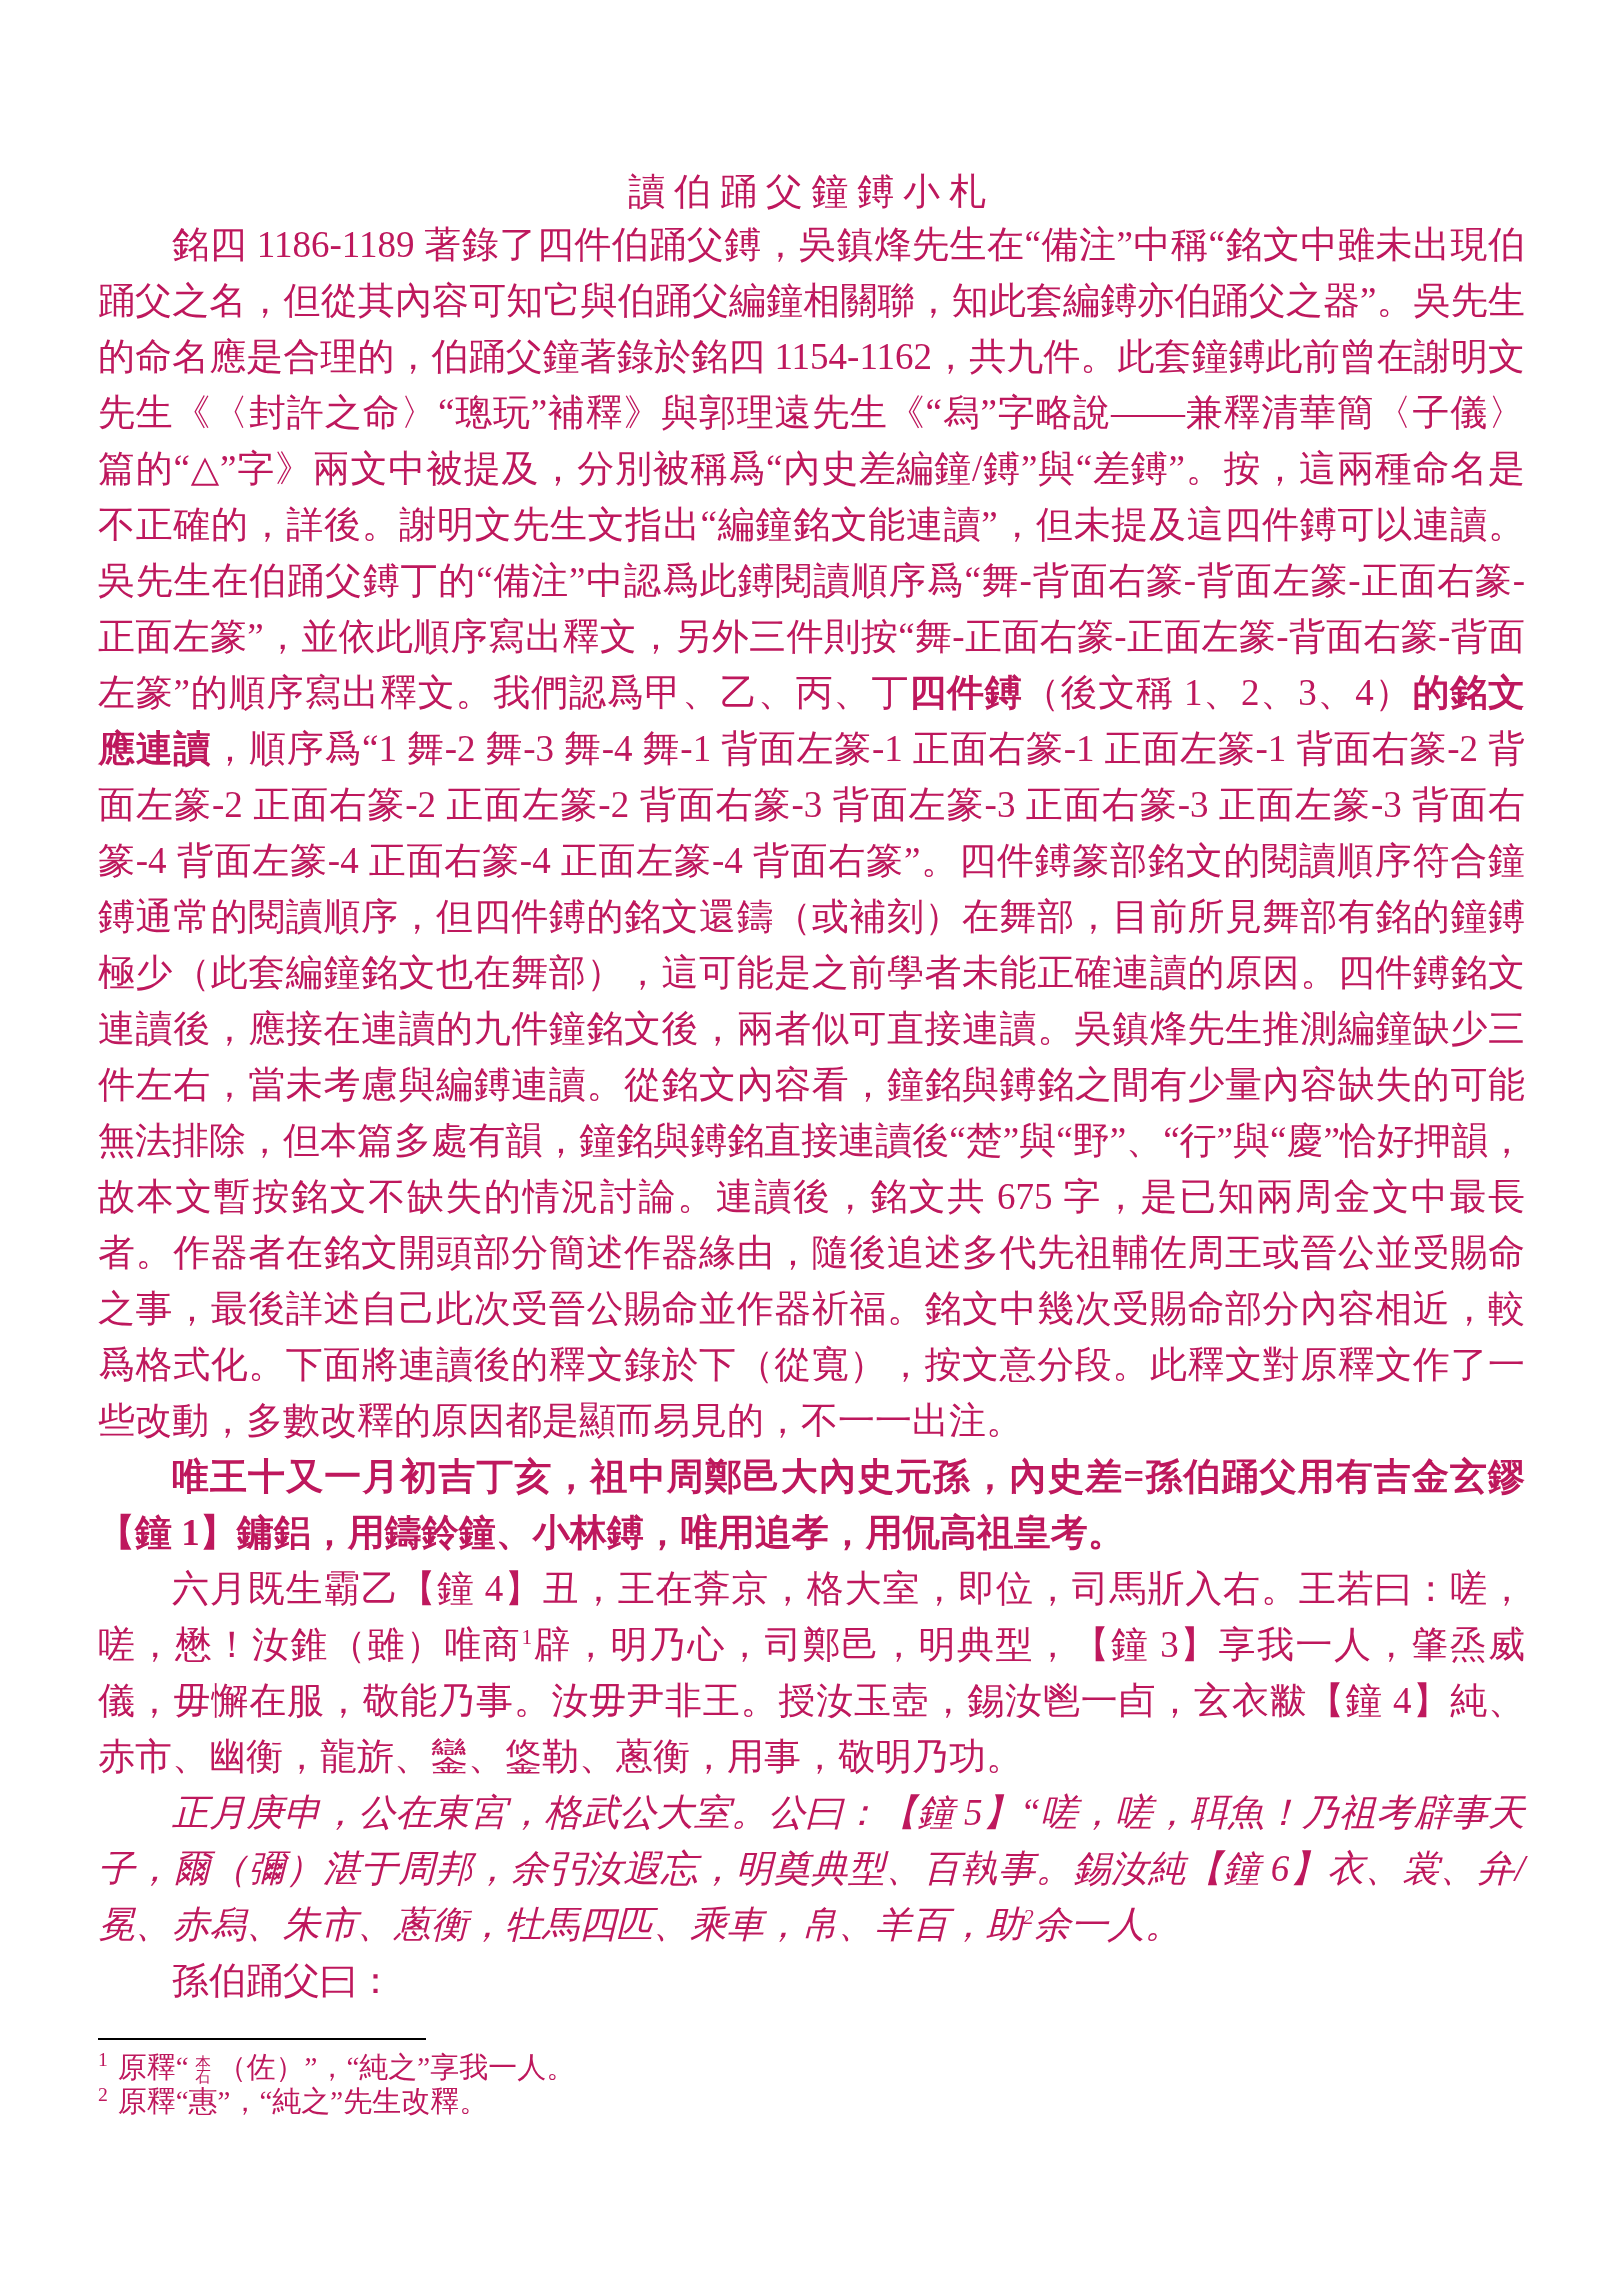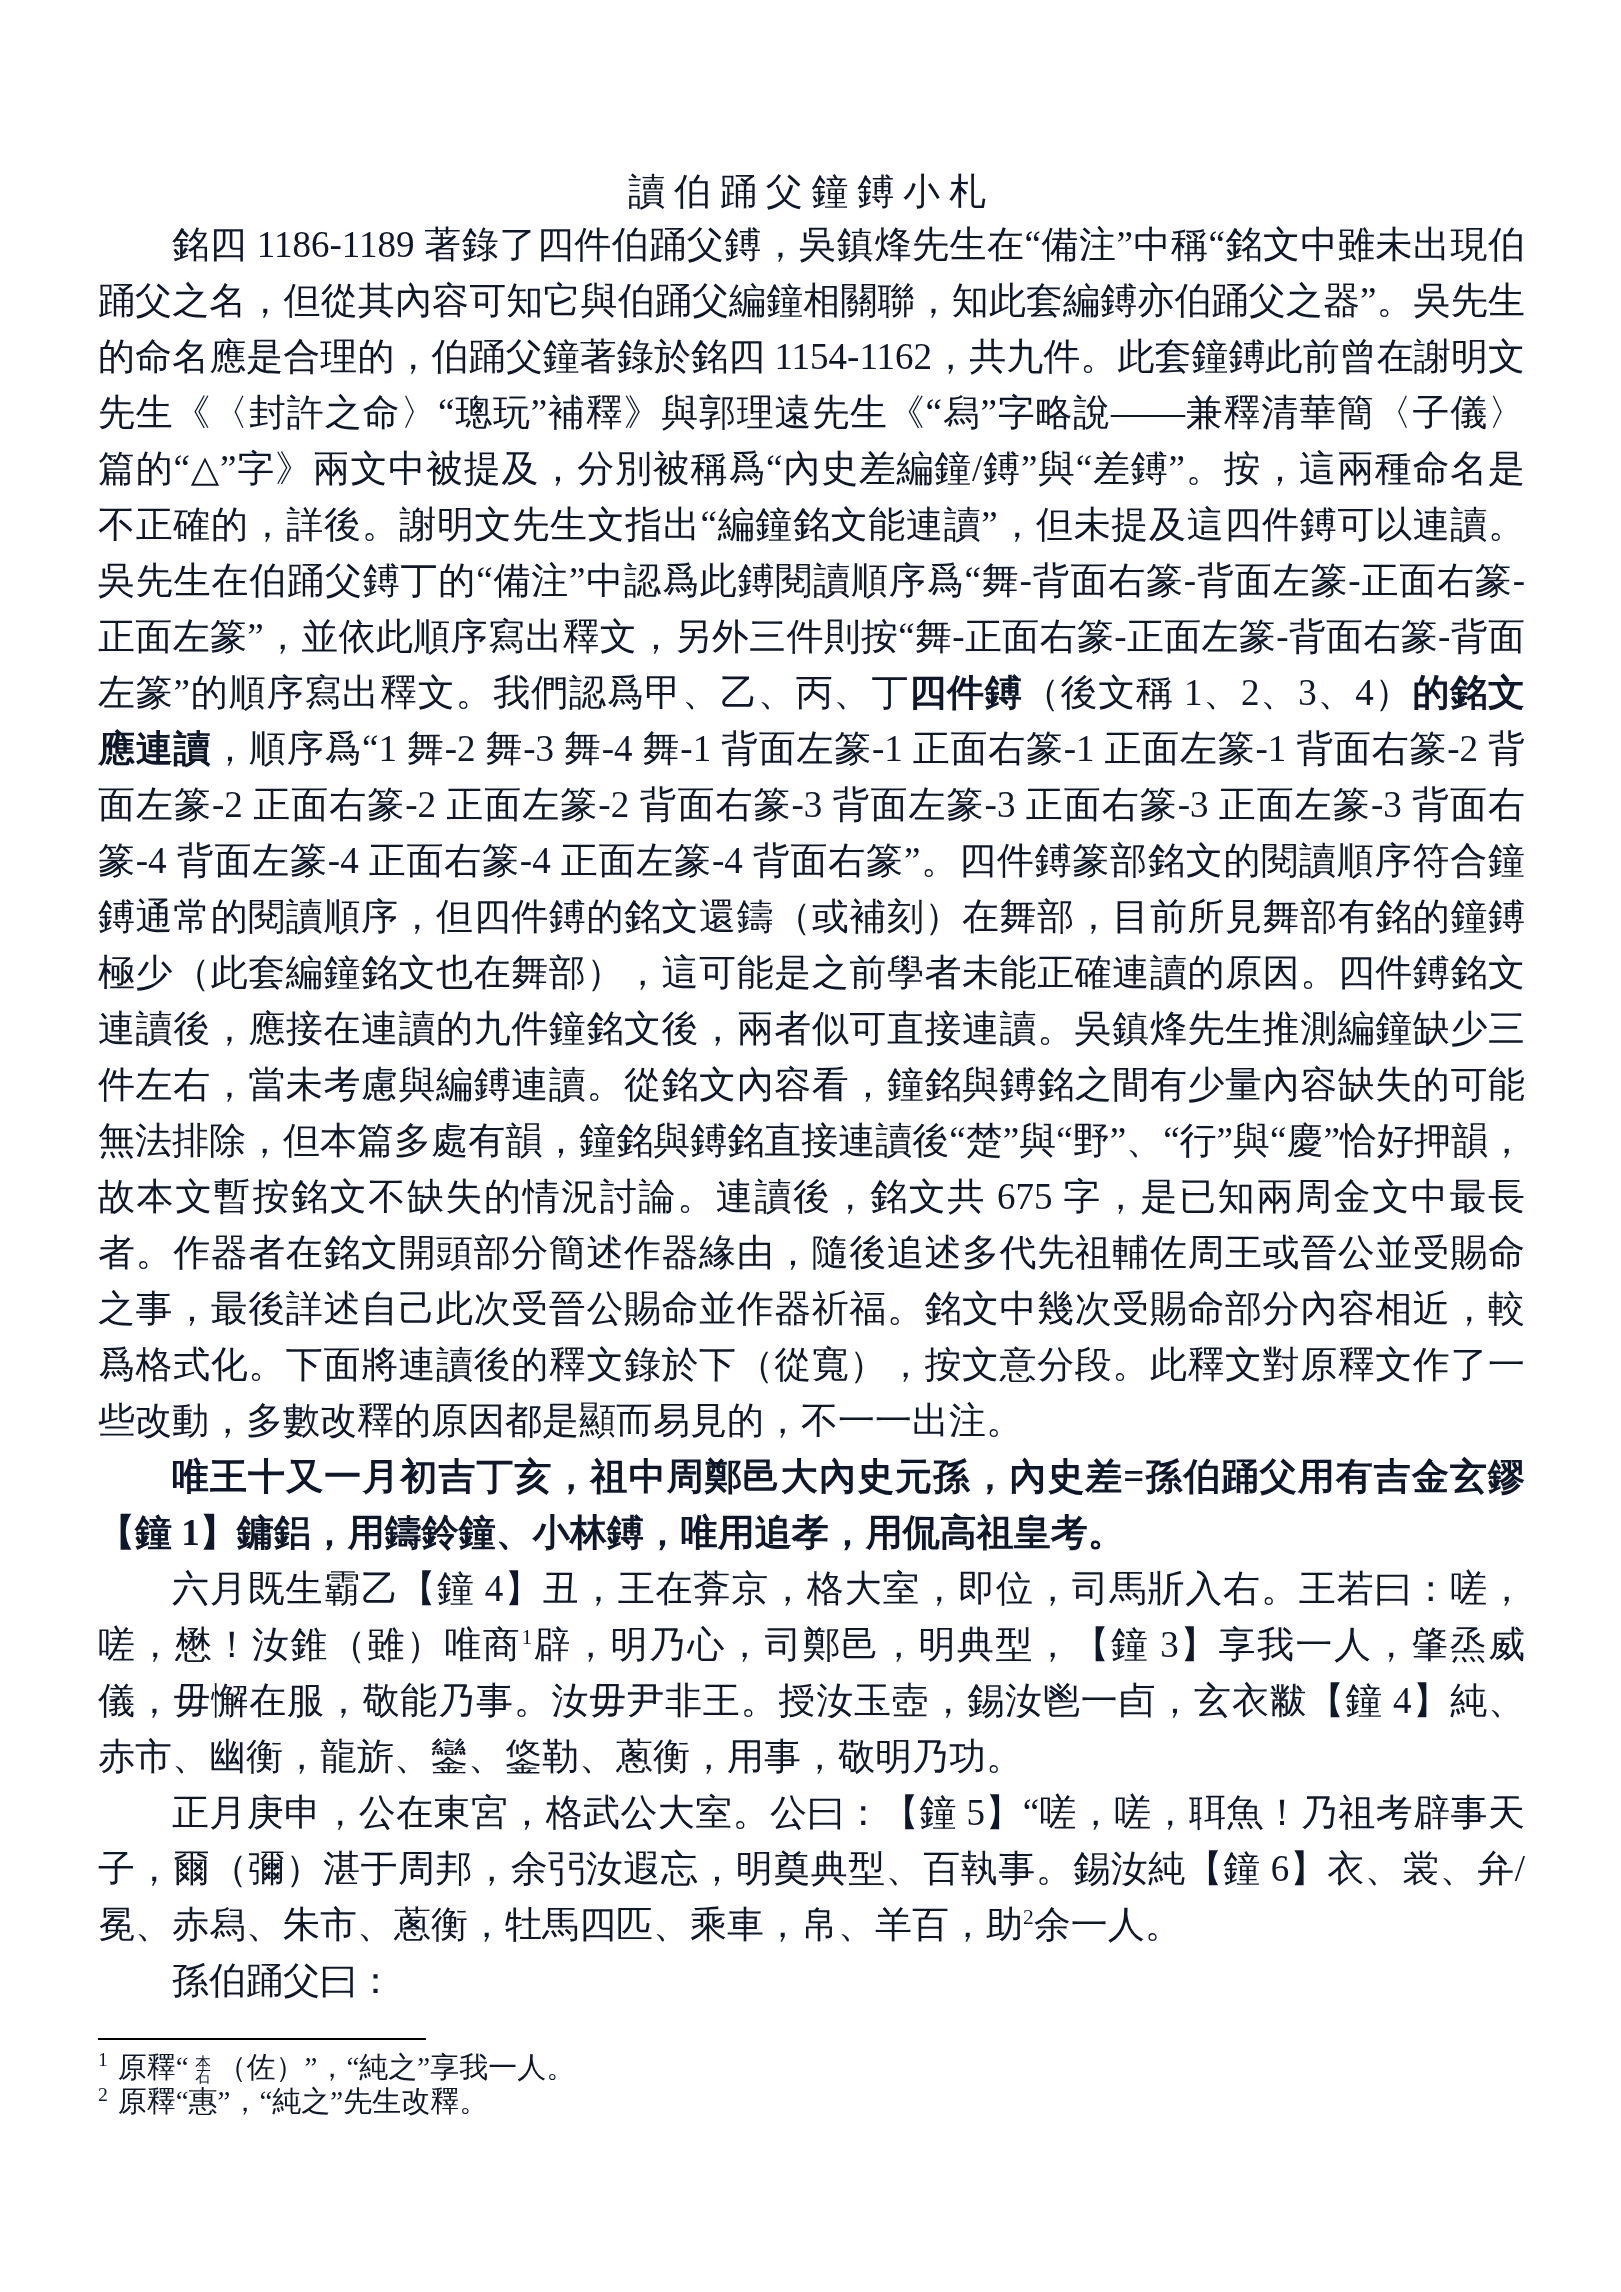--- a/index.html
+++ b/index.html
@@ -1,21 +1,21 @@
 <!DOCTYPE html>
 <html lang="zh-Hant"><head>
 <meta charset="utf-8">
 <style>
   html,body{margin:0;padding:0;background:#777;}
   .page{
     position:relative;
     width:1621px;height:2293px;
     margin:0 auto;
     background:#ffffff;
-    color:#0f172a;
+    color:#be185d;
     font-family:"Liberation Serif","DejaVu Serif",serif;
     overflow:hidden;
   }
   .content{padding:0 96px 0 98px;}
   .doc-title{
     margin:0;
     padding-top:167px;
     text-align:center;
     font-size:37px;
     font-weight:400;
@@ -25,21 +25,21 @@
     margin:0;
     font-size:37px;
     line-height:56px;
     text-align:justify;
     text-indent:2em;
     word-break:break-all;
   }
   .para-1{margin-top:86px;}
   .para-2{margin-top:98px;font-weight:bold;}
   .para-3{margin-top:69px;}
-  .para-4{margin-top:63px;}
+  .para-4{margin-top:63px;font-style:italic;}
   .para-5{margin-top:0;}
   p.body-para b{font-weight:700;}
   sup.fnref{font-size:0.58em;vertical-align:super;line-height:0;}
   .fn-divider{
     border:none;
     border-top:2px solid #000;
     width:328px;
     margin:29px 0 9.8px 0;
   }
   .footnote{

